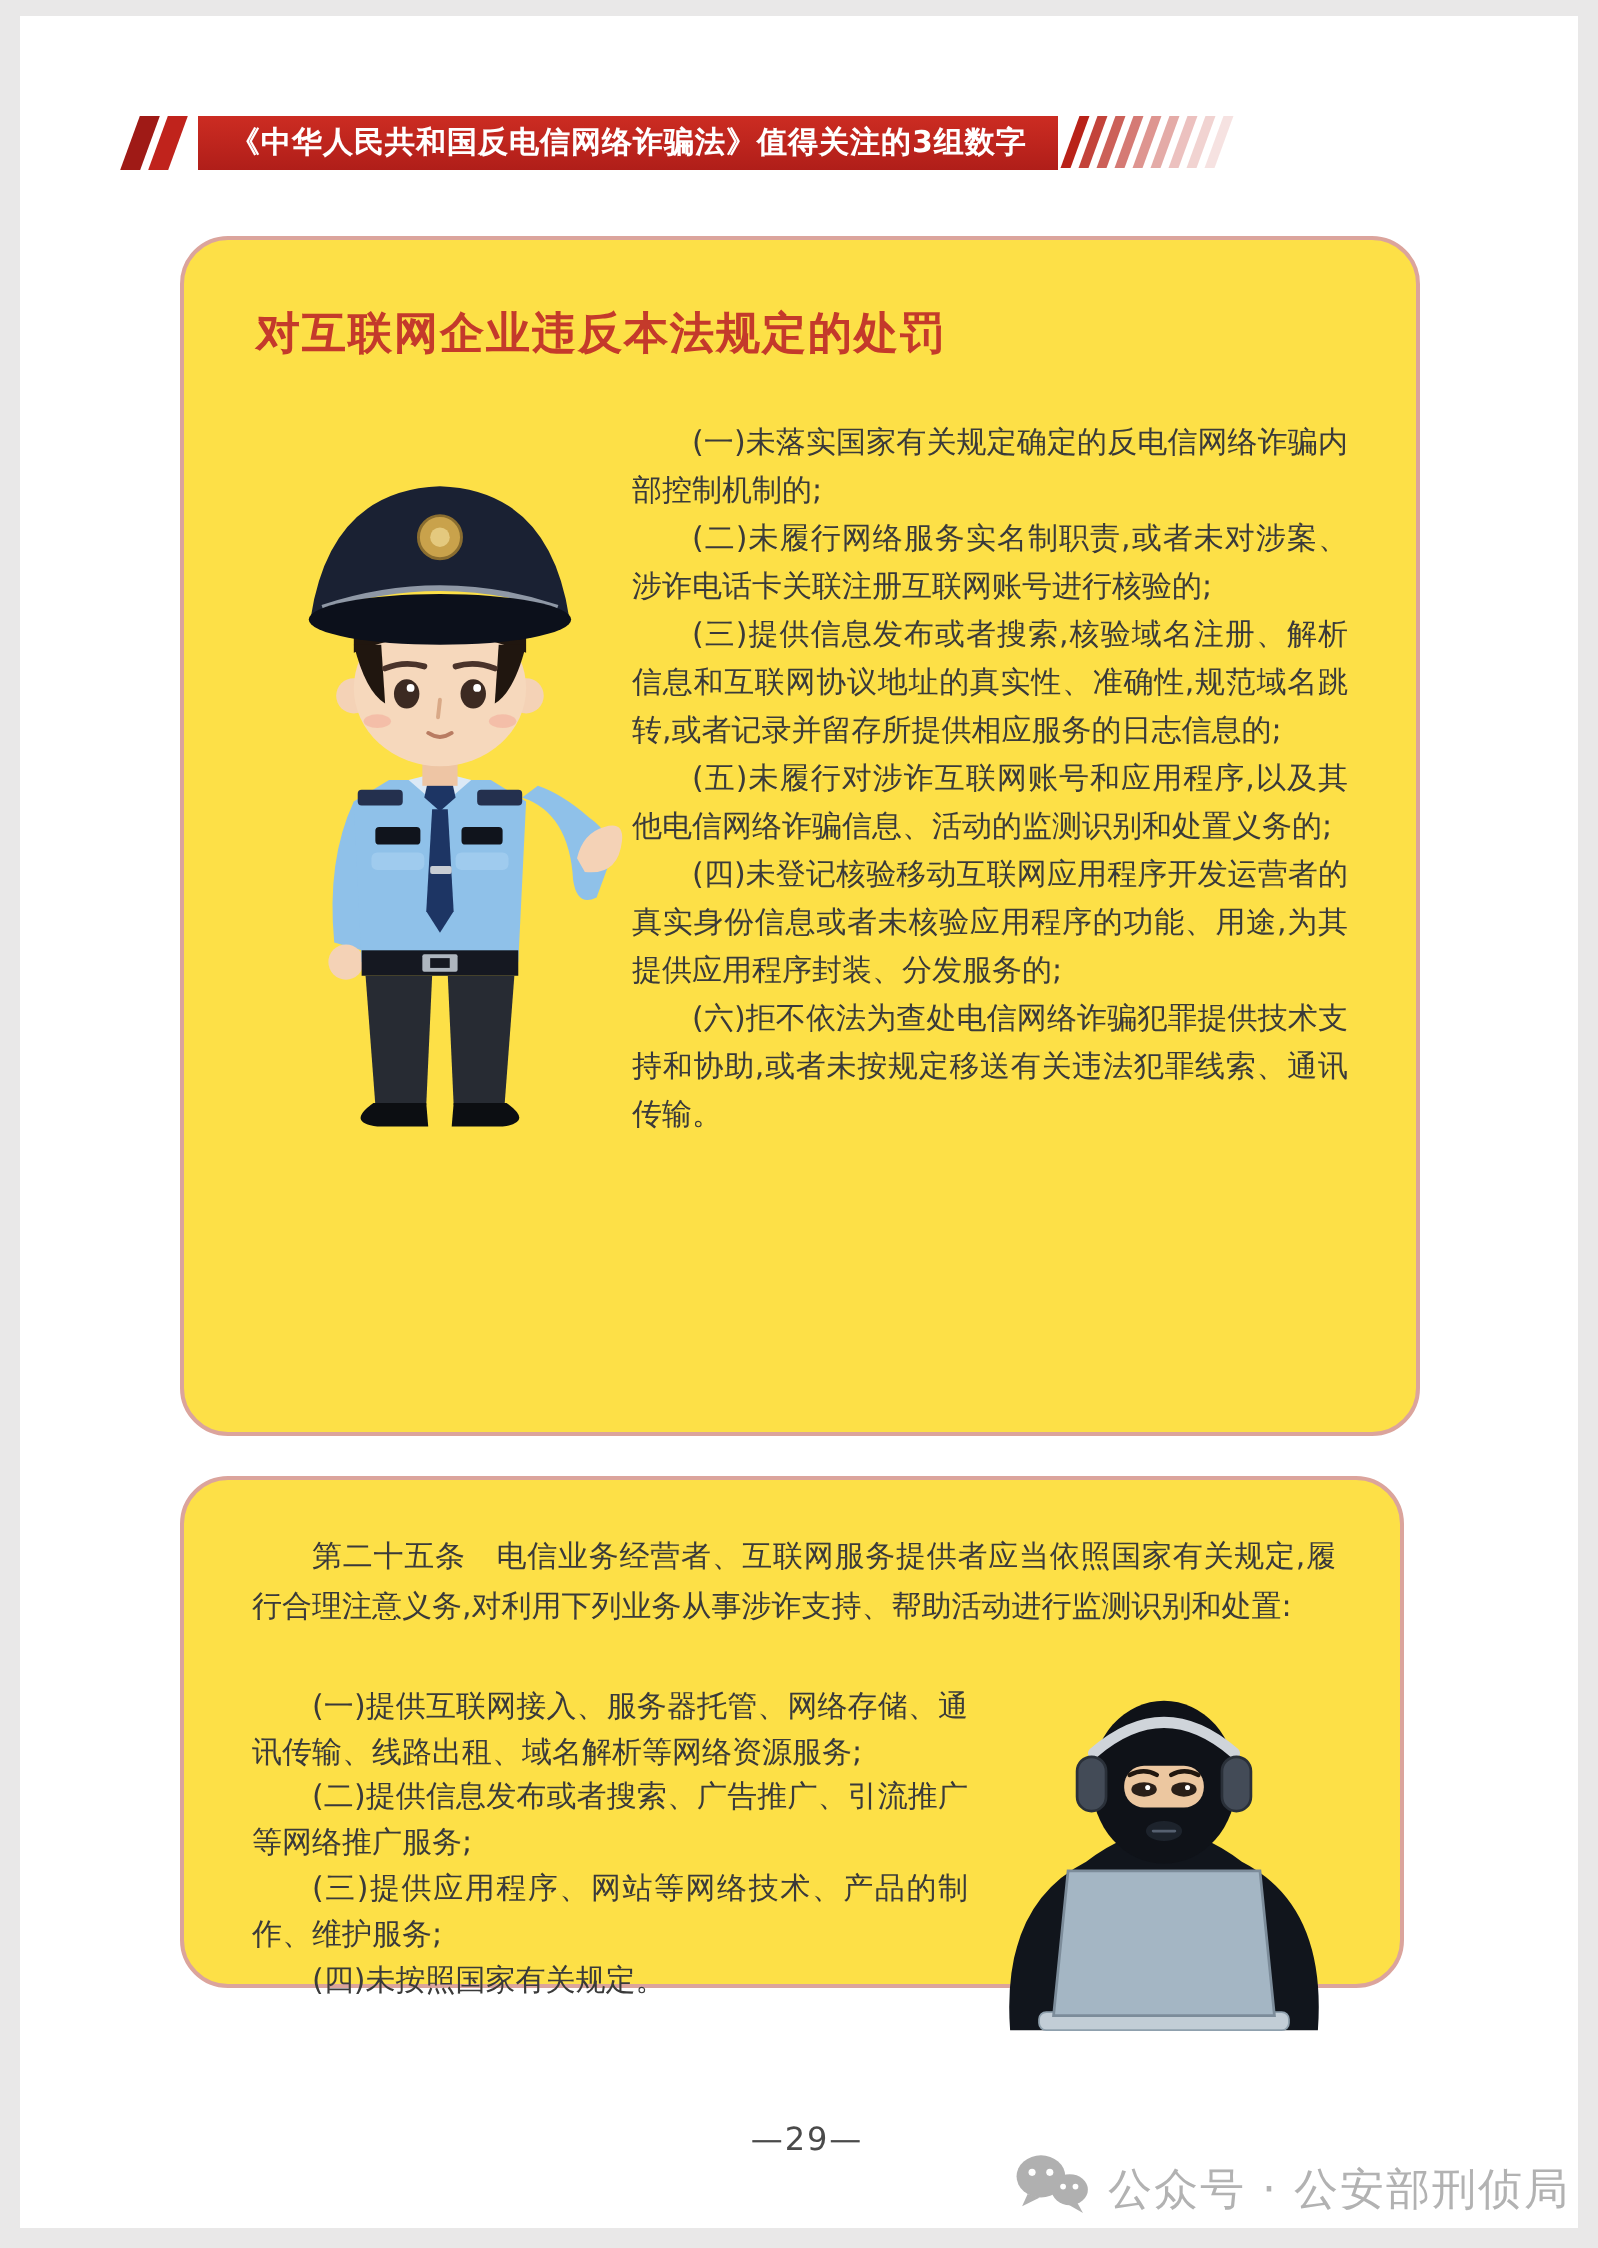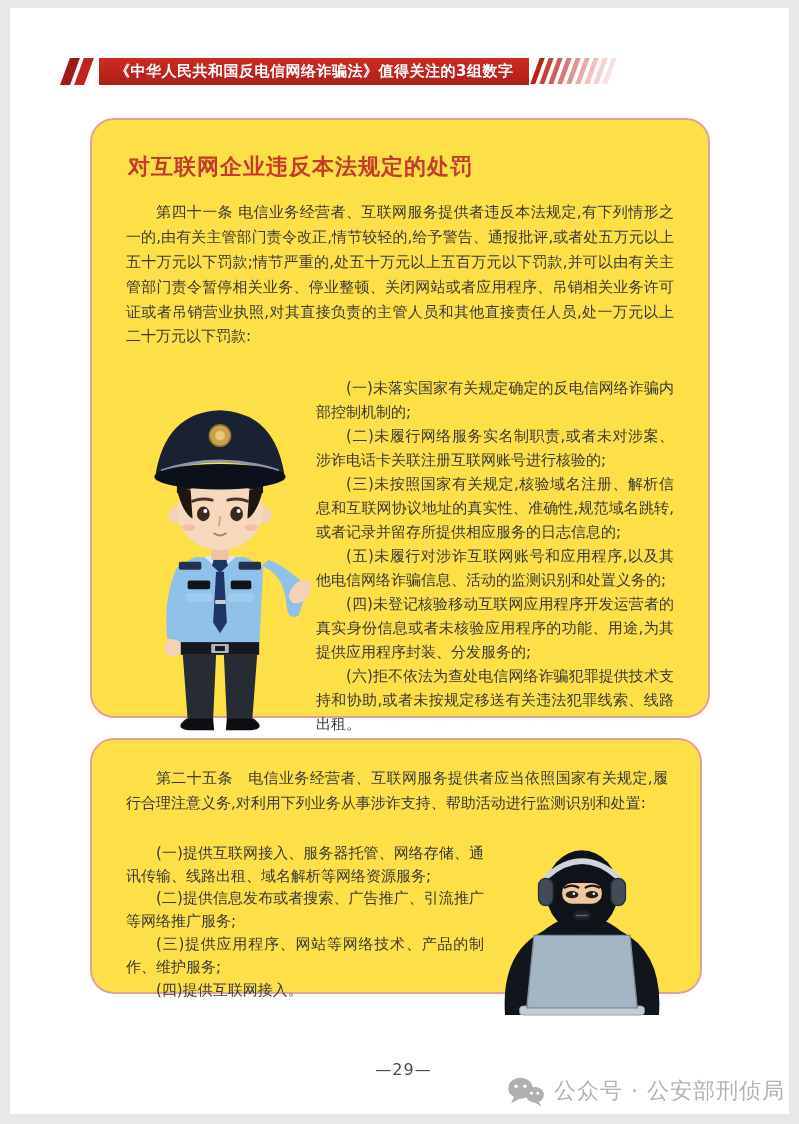--- a/index.html
+++ b/index.html
@@ -79,21 +79,21 @@
   .list-col-2 p { line-height: 1.52; }
   .hacker-col { flex: 1; display: flex; justify-content: center; align-items: flex-start; padding-top: 2px; }
 
   
   .page-number {
     position: absolute; left: 4px; top: 1052px; width: 100%;
     text-align: center; color: #4a4a4a; font-size: 16px; letter-spacing: 1px;
   }
   .watermark {
     position: absolute; right: 4px; top: 1068px;
-    display: flex; gap: 9px;
+    display: flex; align-items: center; gap: 9px;
     color: #b2b2b2; font-size: 22px; letter-spacing: 1px;
   }
 </style>
 </head>
 <body>
 
 <div class="page">
 
   <div class="banner-row">
     <div class="slash"></div>
@@ -107,21 +107,20 @@
         <span></span>
         <span></span>
         <span></span>
         <span></span>
         <span></span>
     </div>
   </div>
 
   <div class="law-card card-1">
     <div class="card-title">对互联网企业违反本法规定的处罚</div>
-    <p class="intro">第四十一条 电信业务经营者、互联网服务提供者违反本法规定,有下列情形之一的,由有关主管部门责令改正,情节较轻的,给予警告、通报批评,或者处五万元以上五十万元以下罚款;情节严重的,处五十万元以上五百万元以下罚款,并可以由有关主管部门责令暂停相关业务、停业整顿、关闭网站或者应用程序、吊销相关业务许可证或者吊销营业执照,对其直接负责的主管人员和其他直接责任人员,处一万元以上二十万元以下罚款:</p>
     <div class="row1">
       <div class="officer-col">
         <svg width="186" height="360" viewBox="0 0 190 360" aria-hidden="true">
 
           <path d="M138,190 Q162,198 164,232 Q166,246 176,241 L183,222 Q185,209 172,200 Q158,188 146,184 Z" fill="#8fc1e9"></path>
           <path d="M170,228 Q187,230 189,212 Q190,202 180,205 Q169,208 166,221 Z" fill="#f4d2b6"></path>
 
           <path d="M52,192 Q38,222 42,264 L56,268 Q58,228 62,204 Z" fill="#8fc1e9"></path>
           <circle cx="48" cy="274" r="9" fill="#f4d2b6"></circle>
 
@@ -173,36 +172,36 @@
           <path d="M30,98 Q40,33 96,31 Q152,33 162,98 Q130,83 96,83 Q62,83 30,98 Z" fill="#1a2133"></path>
           <path d="M36,93 Q96,73 156,93" stroke="#8f98a6" stroke-width="3" fill="none"></path>
           <ellipse cx="96" cy="99" rx="67" ry="13" fill="#0c101b"></ellipse>
           <circle cx="96" cy="57" r="11" fill="#c9a24b" stroke="#8a6d2f" stroke-width="1.5"></circle>
           <circle cx="96" cy="57" r="5" fill="#e4c97e"></circle>
         </svg>
       </div>
       <div class="list-col-1">
         <p>(一)未落实国家有关规定确定的反电信网络诈骗内部控制机制的;</p>
         <p>(二)未履行网络服务实名制职责,或者未对涉案、涉诈电话卡关联注册互联网账号进行核验的;</p>
-        <p>(三)未按照国家有关规定,核验域名注册、解析信息和互联网协议地址的真实性、准确性,规范域名跳转,或者记录并留存所提供相应服务的日志信息的;</p>
+        <p>(三)提供信息发布或者搜索,核验域名注册、解析信息和互联网协议地址的真实性、准确性,规范域名跳转,或者记录并留存所提供相应服务的日志信息的;</p>
         <p>(五)未履行对涉诈互联网账号和应用程序,以及其他电信网络诈骗信息、活动的监测识别和处置义务的;</p>
         <p>(四)未登记核验移动互联网应用程序开发运营者的真实身份信息或者未核验应用程序的功能、用途,为其提供应用程序封装、分发服务的;</p>
-        <p>(六)拒不依法为查处电信网络诈骗犯罪提供技术支持和协助,或者未按规定移送有关违法犯罪线索、线路出租。</p>
+        <p>(六)拒不依法为查处电信网络诈骗犯罪提供技术支持和协助,或者未按规定移送有关违法犯罪线索、通讯传输。</p>
       </div>
     </div>
   </div>
 
   <div class="law-card card-2">
     <p class="intro">第二十五条　电信业务经营者、互联网服务提供者应当依照国家有关规定,履行合理注意义务,对利用下列业务从事涉诈支持、帮助活动进行监测识别和处置:</p>
     <div class="row2">
       <div class="list-col-2">
         <p>(一)提供互联网接入、服务器托管、网络存储、通讯传输、线路出租、域名解析等网络资源服务;</p>
         <p>(二)提供信息发布或者搜索、广告推广、引流推广等网络推广服务;</p>
         <p>(三)提供应用程序、网站等网络技术、产品的制作、维护服务;</p>
-        <p>(四)提供互联网接入。</p>
+        <p>(四)未按照国家有关规定。</p>
       </div>
       <div class="hacker-col">
         <svg width="196" height="172" viewBox="0 0 210 190" aria-hidden="true">
 
           <path d="M20,189 Q15,120 62,96 Q84,79 105,79 Q126,79 148,96 Q195,120 190,189 Z" fill="#11151c"></path>
 
           <rect x="36" y="179" width="138" height="10" rx="4" fill="#c2cdd6" stroke="#8fa0ad" stroke-width="1"></rect>
           <path d="M52,101 L158,101 L166,181 L44,181 Z" fill="#a4b6c4" stroke="#7c8c9a" stroke-width="1.5"></path>
 
           <ellipse cx="105" cy="52" rx="40" ry="45" fill="#0f1218"></ellipse>

